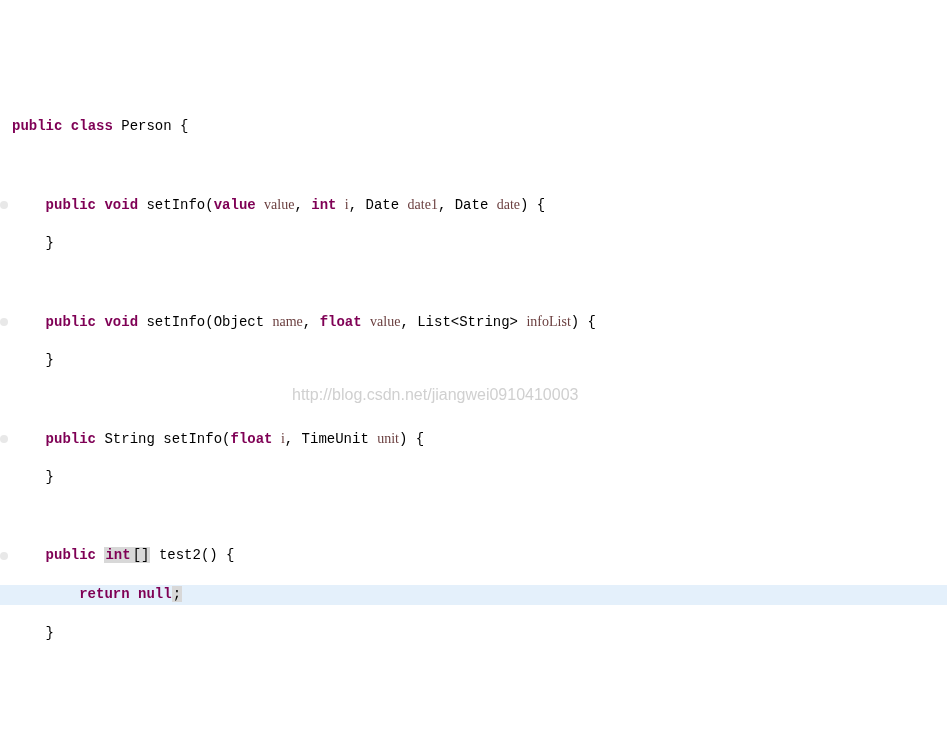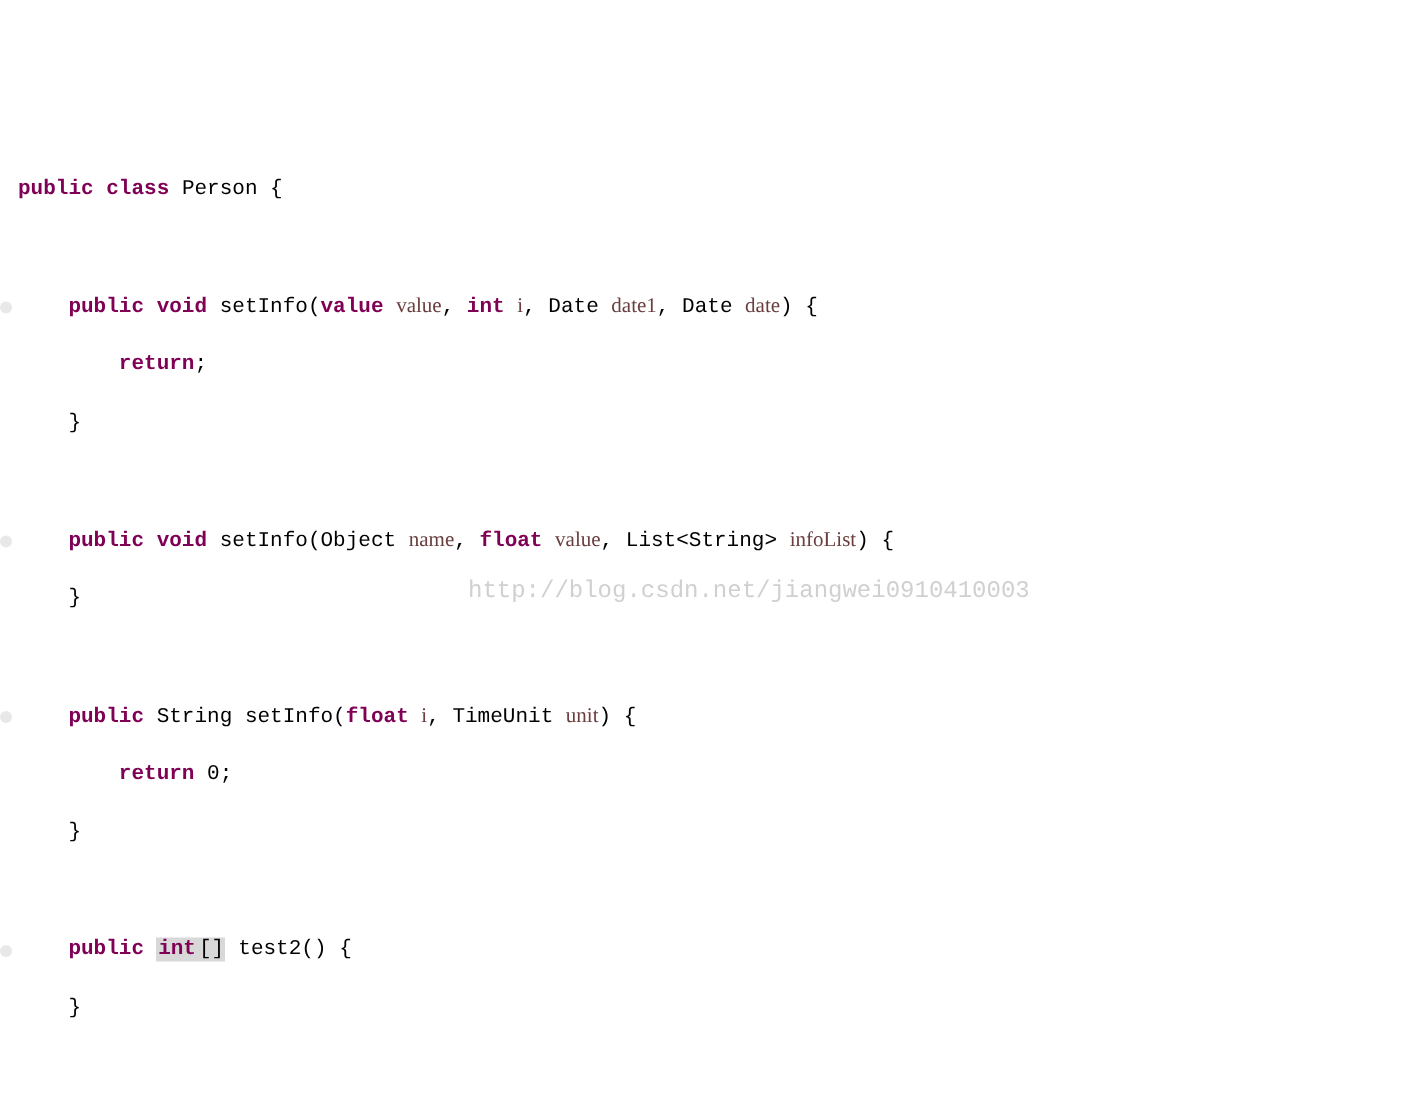--- a/index.html
+++ b/index.html
@@ -38,43 +38,42 @@
   .param { color: #6a3e3e; font-family: Liberation Serif, serif; }
   .hl-type { background: #d8d8d8; padding: 0 1px; }
   .watermark {
     position: absolute;
     color: #d0d0d0;
     font-family: Arial, sans-serif;
     font-size: 16px;
     pointer-events: none;
     z-index: 10;
   }
-  .watermark.csdn { top: 385px; left: 312px; font-family: Liberation Mono, monospace; }
+  .watermark.csdn { top: 385px; left: 292px; }
 </style>
 </head>
 <body>
 
 
 
 <div class="editor">
 
 <div class="line"><span class="kw">public</span> <span class="kw">class</span> <span>Person</span><span> {</span></div>
 <div class="line"></div>
 <div class="line"><span class="gutter-circle"></span>    <span class="kw">public</span> <span class="kw">void</span> <span>setInfo</span>(<span class="kw">value</span> <span class="param">value</span>, <span class="kw">int</span> <span class="param">i</span>, <span>Date</span> <span class="param">date1</span>, <span>Date</span> <span class="param">date</span>) {</div>
-<div class="line">        <span class="kw">return</span><span>;</span></div>
 <div class="line">    }</div>
 <div class="line"></div>
 <div class="line"><span class="gutter-circle"></span>    <span class="kw">public</span> <span class="kw">void</span> <span>setInfo</span>(<span>Object</span> <span class="param">name</span>, <span class="kw">float</span> <span class="param">value</span>, <span>List&lt;String&gt;</span> <span class="param">infoList</span>) {</div>
 <div class="line">    }</div>
 <div class="line"></div>
 <div class="line"><span class="gutter-circle"></span>    <span class="kw">public</span> <span>String</span> <span>setInfo</span>(<span class="kw">float</span> <span class="param">i</span>, <span>TimeUnit</span> <span class="param">unit</span>) {</div>
-<div class="line">        <span class="kw">return</span><span> 0;</span></div>
 <div class="line">    }</div>
 <div class="line"></div>
 <div class="line"><span class="gutter-circle"></span>    <span class="kw">public</span> <span class="kw hl-type">int</span><span class="hl-type">[]</span> <span>test2</span>() {</div>
+<div class="line highlighted">        <span class="kw">return</span><span class="kw"> null</span><span class="hl-type">;</span></div>
 <div class="line">    }</div>
 <div class="line"></div>
 
 
 
 
 
 
 
 

